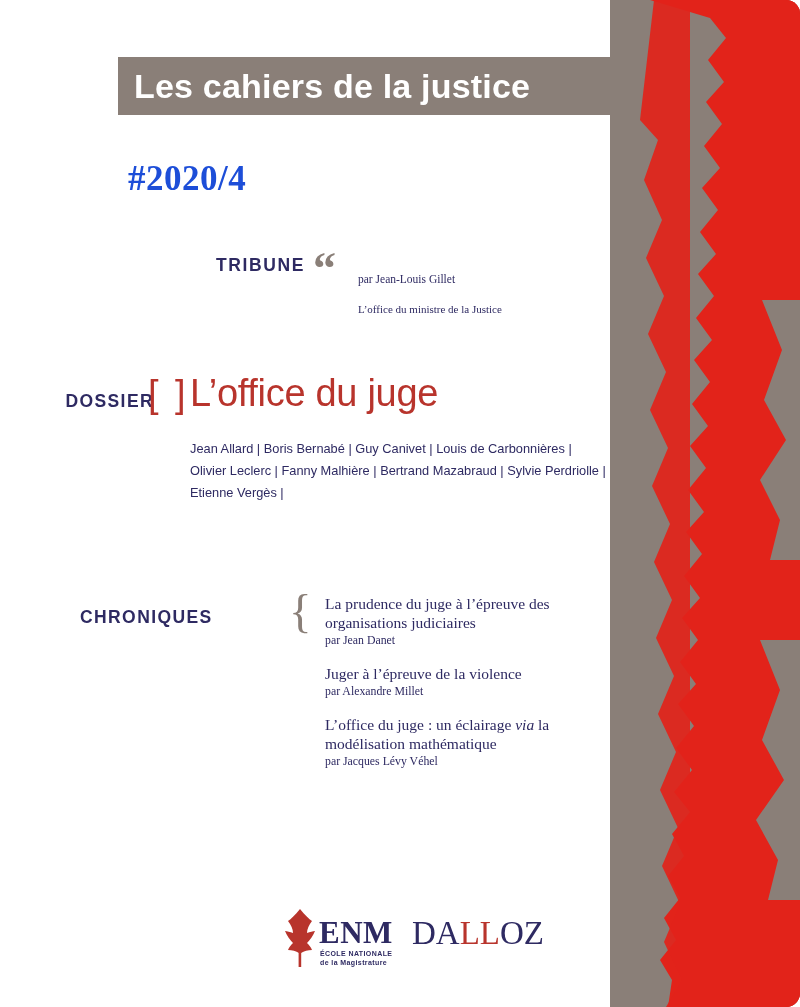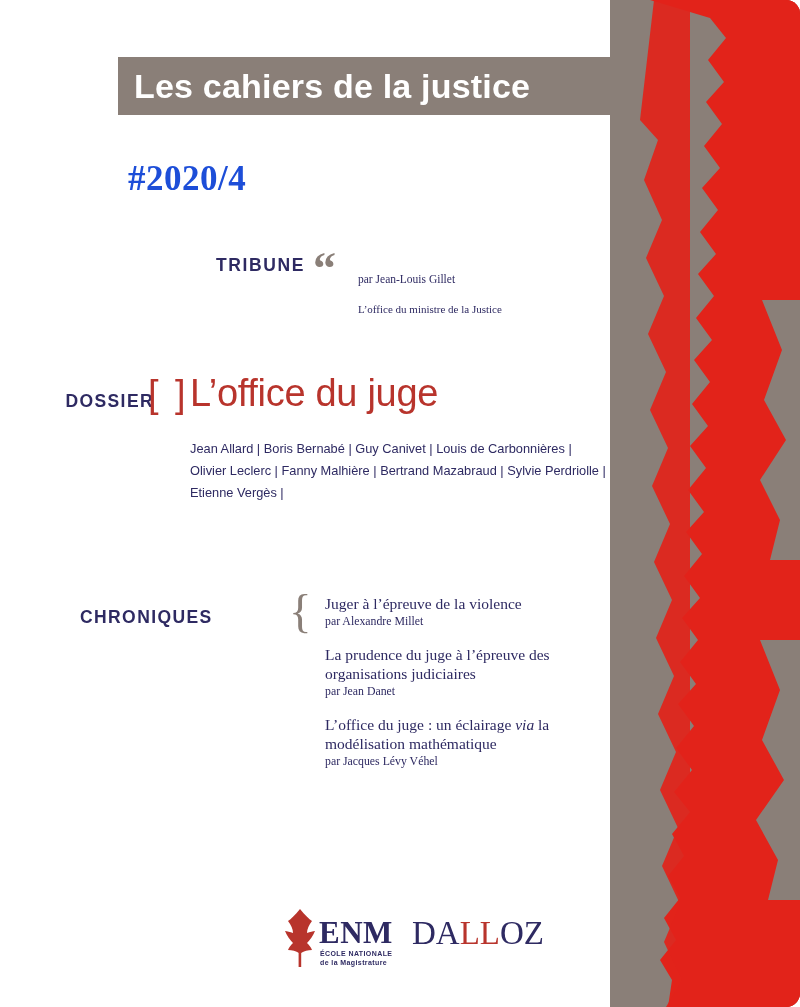--- a/index.html
+++ b/index.html
@@ -318,26 +318,26 @@
 
   <div class="dossier-label">DOSSIER</div>
   <div class="dossier-bracket">[ ]</div>
   <div class="dossier-title">L’office du juge</div>
   <div class="dossier-authors">Jean Allard | Boris Bernabé | Guy Canivet | Louis de Carbonnières | Olivier Leclerc | Fanny Malhière | Bertrand Mazabraud | Sylvie Perdriolle | Etienne Vergès |</div>
 
   <div class="chroniques-label">CHRONIQUES</div>
   <div class="chroniques-brace">{</div>
   <div class="chron-list">
     <div class="chron-item">
+      <div class="chron-title">La prudence du juge à l’épreuve des organisations judiciaires</div>
+      <div class="chron-author">par Jean Danet</div>
+    </div>
+    <div class="chron-item">
       <div class="chron-title">Juger à l’épreuve de la violence</div>
       <div class="chron-author">par Alexandre Millet</div>
-    </div>
-    <div class="chron-item">
-      <div class="chron-title">La prudence du juge à l’épreuve des organisations judiciaires</div>
-      <div class="chron-author">par Jean Danet</div>
     </div>
     <div class="chron-item">
       <div class="chron-title"><span>L’office du juge : un éclairage </span><i>via</i><span> la modélisation mathématique</span></div>
       <div class="chron-author">par Jacques Lévy Véhel</div>
     </div>
   </div>
 
   <div class="logos">
     <svg class="enm-mark" viewBox="0 0 34 60">
       <path fill="#b8342c" d="M17,2 C12,8 8,12 5,14 C8,18 10,22 10,26 C7,25 4,24 2,24 C4,29 7,33 10,36

